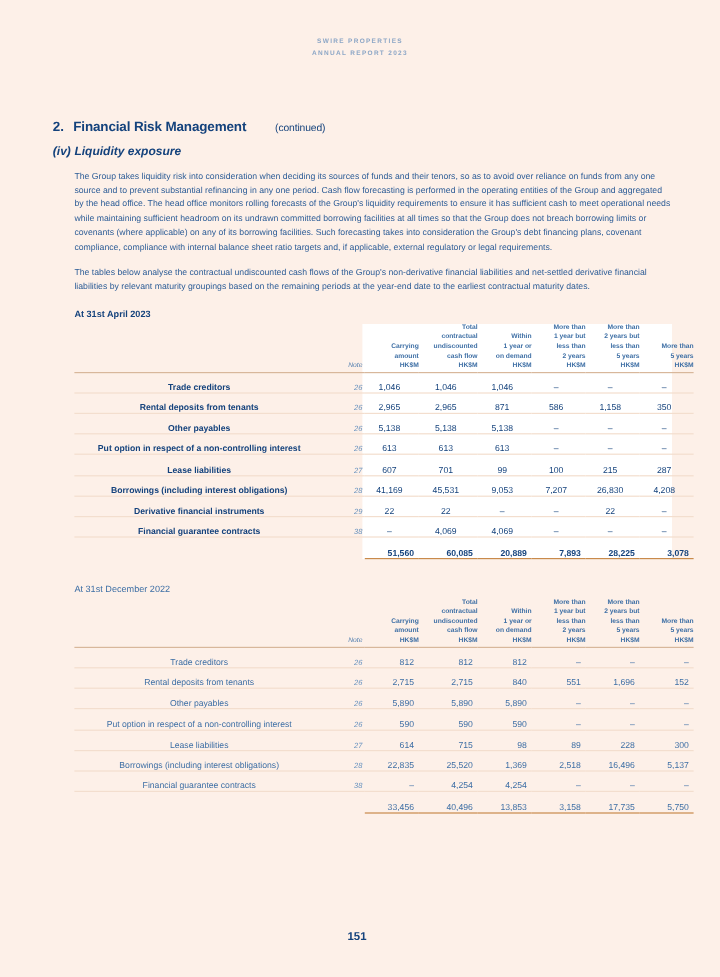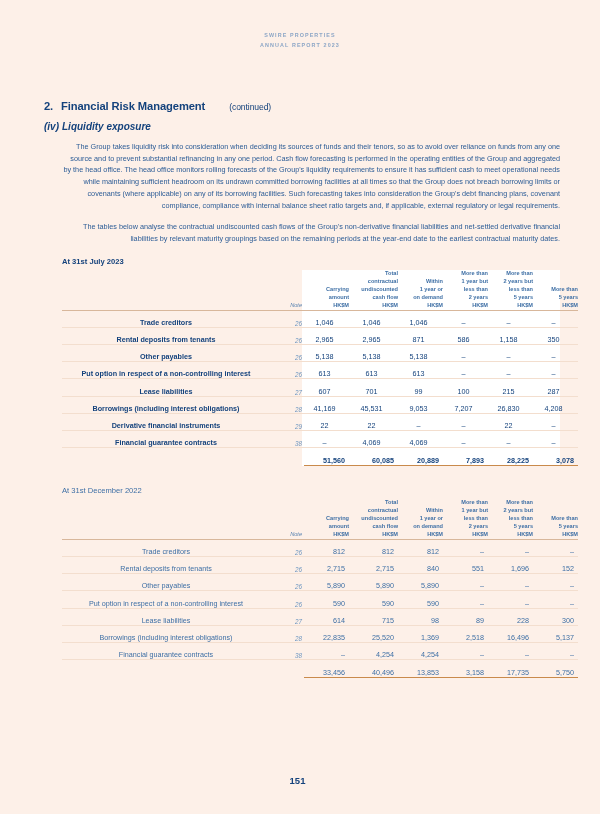--- a/index.html
+++ b/index.html
@@ -42,21 +42,21 @@
   }
   .sub-title .rn{display:inline-block;width:18px;font-style:italic;}
 
   
   .body-col{margin-left:18px;width:498px;}
   p.para{
     margin:0 0 10px 0;
     font-size:7.25px;
     line-height:1.62;
     color:#2C5C96;
-    text-align:right;
+    text-align:left;
   }
 
   
   .tbl-caption{
     font-size:7.6px;font-weight:bold;color:#14427C;
     margin:12px 0 4px 0;
   }
   .tbl-caption.light{font-weight:normal;color:#3E6FA5;margin-top:20px;}
 
   table.fin{
@@ -175,21 +175,21 @@
   <div class="content">
 
     <h1 class="sec-title"><span class="num">2.</span><span>Financial Risk Management</span><span class="cont">(continued)</span></h1>
 
     <h2 class="sub-title"><span class="rn">(iv)</span><span>Liquidity exposure</span></h2>
 
     <div class="body-col">
       <p class="para">The Group takes liquidity risk into consideration when deciding its sources of funds and their tenors, so as to avoid over reliance on funds from any one source and to prevent substantial refinancing in any one period. Cash flow forecasting is performed in the operating entities of the Group and aggregated by the head office. The head office monitors rolling forecasts of the Group's liquidity requirements to ensure it has sufficient cash to meet operational needs while maintaining sufficient headroom on its undrawn committed borrowing facilities at all times so that the Group does not breach borrowing limits or covenants (where applicable) on any of its borrowing facilities. Such forecasting takes into consideration the Group's debt financing plans, covenant compliance, compliance with internal balance sheet ratio targets and, if applicable, external regulatory or legal requirements.</p>
       <p class="para">The tables below analyse the contractual undiscounted cash flows of the Group's non-derivative financial liabilities and net-settled derivative financial liabilities by relevant maturity groupings based on the remaining periods at the year-end date to the earliest contractual maturity dates.</p>
 
-      <div class="tbl-caption">At 31st July 2023</div>
+      <div class="tbl-caption">At 31st April 2023</div>
 
       <div class="band-wrap">
         <div class="white-band" id="band2023" style="left: 240px; width: 258px; top: 0px; height: 195.688px;"></div>
         <table class="fin t2023" id="tbl2023">
           <colgroup>
             <col class="c-label">
               <col class="c-note">
               <col class="c-num">
               <col class="c-num-w">
               <col class="c-num">

